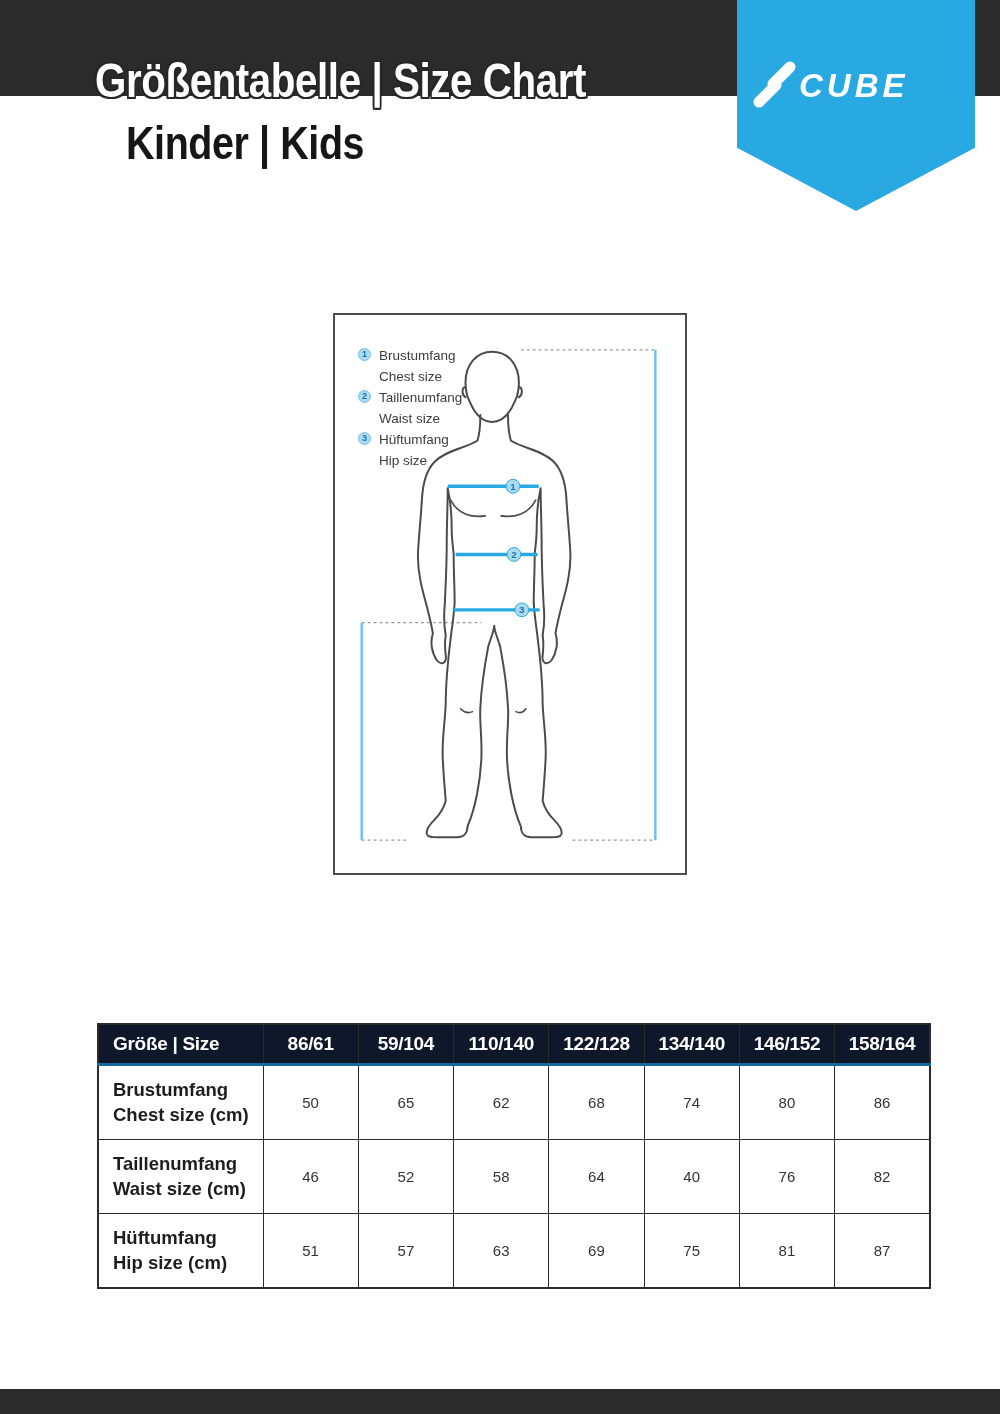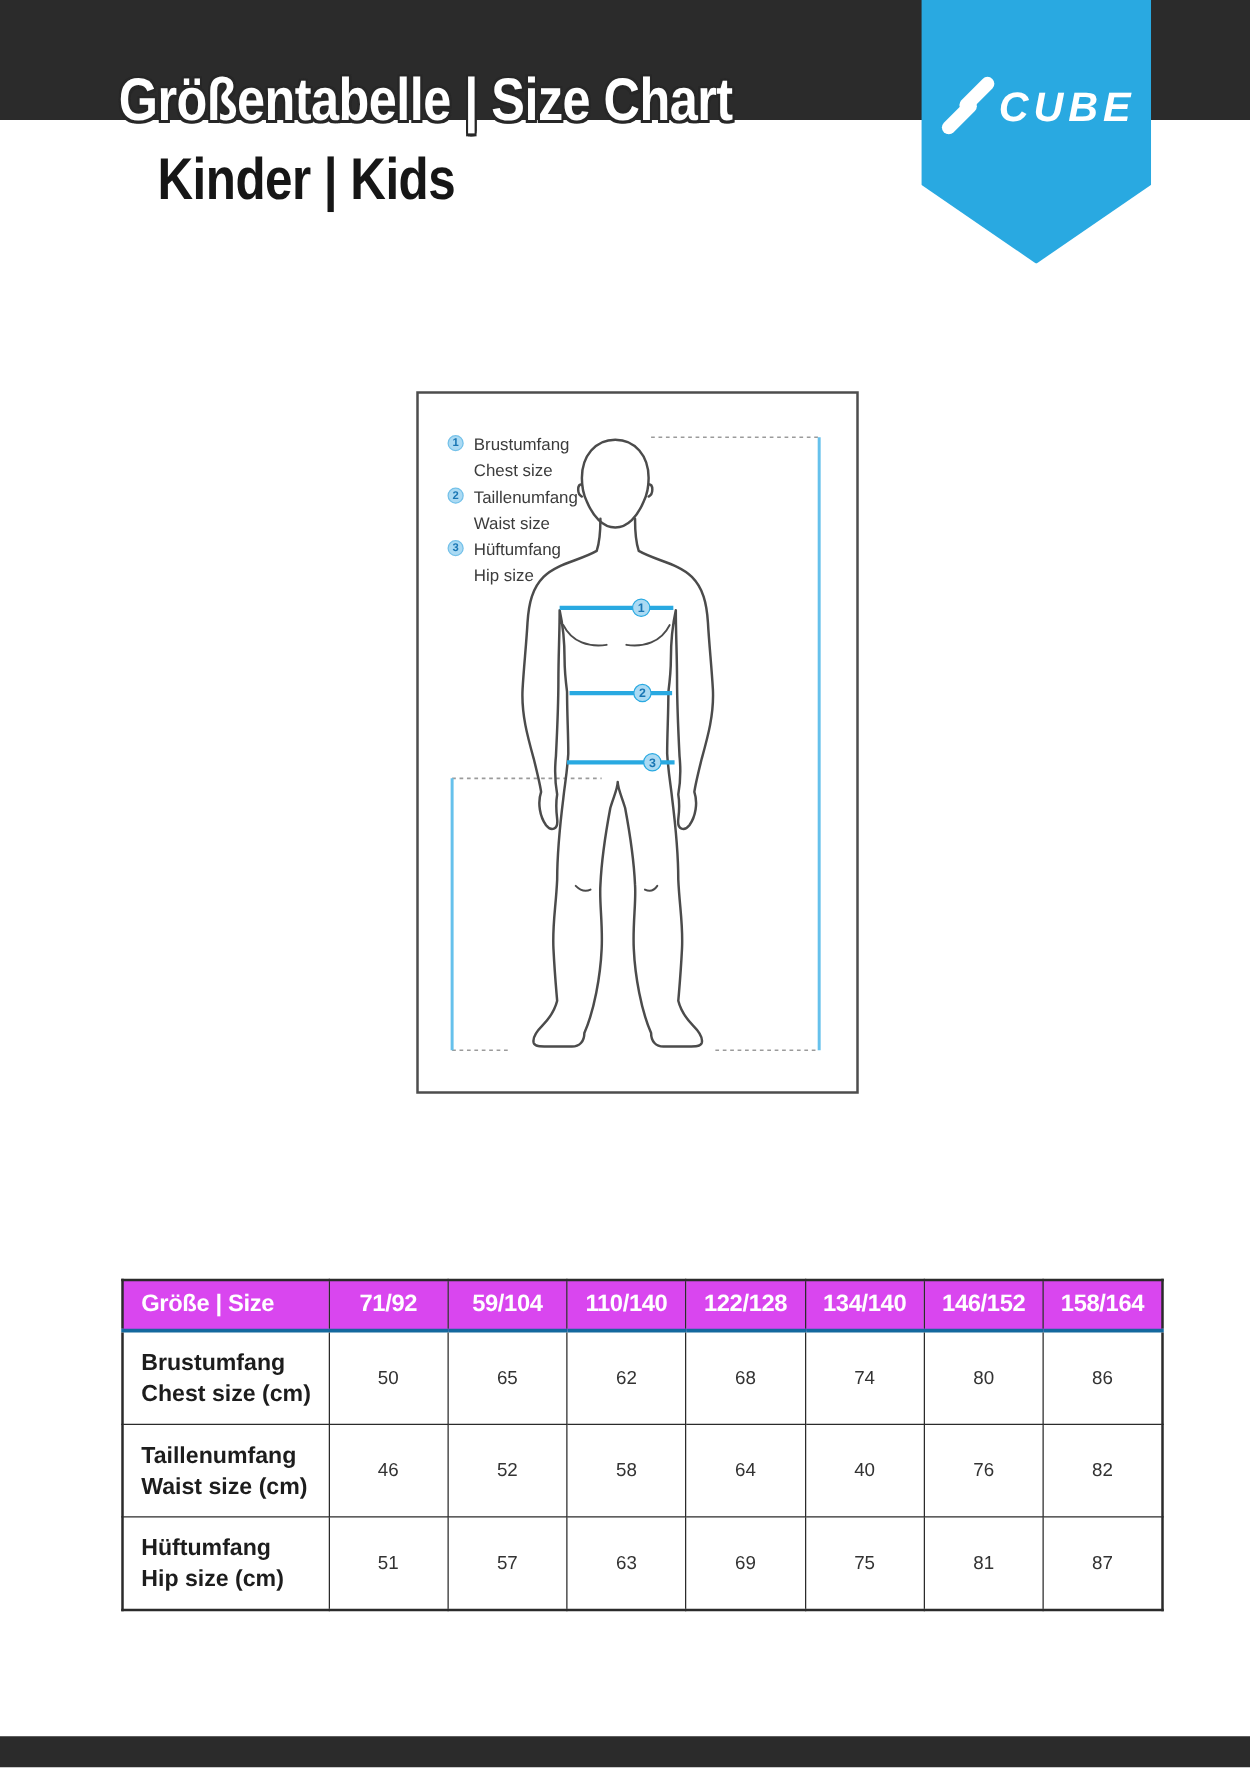--- a/index.html
+++ b/index.html
@@ -16,21 +16,21 @@
     text-shadow:-2px -2px 0 #272727,2px -2px 0 #272727,-2px 2px 0 #272727,2px 2px 0 #272727,
                 0 -2px 0 #272727,0 2px 0 #272727,-2px 0 0 #272727,2px 0 0 #272727;
   }
   .title-sub{
     position:absolute;left:126px;top:119px;margin:0;
     font-size:47px;font-weight:bold;color:#161616;line-height:1;white-space:nowrap;
     letter-spacing:-0.5px;transform:scaleX(0.84);transform-origin:0 50%;
   }
   
   .ribbon{
-    position:absolute;left:737px;top:0;width:184px;height:211px;background:#29a9e1;
+    position:absolute;left:737px;top:0;width:238px;height:211px;background:#29a9e1;
     clip-path:polygon(0 0,100% 0,100% 70%,50% 100%,0 70%);
   }
   .logo-svg{position:absolute;left:13px;top:54px;}
   
   .figure-box{
     position:absolute;left:333px;top:313px;width:354px;height:562px;
     border:2px solid #4d4d4d;box-sizing:border-box;background:#ffffff;
   }
   .figure-svg{position:absolute;left:0;top:0;}
   .legend{position:absolute;left:23px;top:30px;}
@@ -47,21 +47,21 @@
   .len{grid-column:2;grid-row:2;}
   
   .size-table{
     position:absolute;left:97px;top:1023px;width:832px;
     border-collapse:collapse;table-layout:fixed;
     border:2px solid #2b2b2b;
   }
   .size-table col.col-label{width:165px;}
   .size-table col.col-size{width:95.28px;}
   .size-table th{
-    background:#d946ef;color:#ffffff;font-size:19px;font-weight:bold;
+    background:#0f172a;color:#ffffff;font-size:19px;font-weight:bold;
     height:36px;border:1px solid #2b2b2b;border-bottom:3px solid #14699e;
     text-align:center;letter-spacing:-0.3px;
   }
   .size-table th.rowhead{text-align:left;padding-left:14px;}
   .size-table td{
     border:1px solid #2b2b2b;height:71px;background:#ffffff;
     text-align:center;font-size:15px;color:#333333;font-weight:400;
   }
   .size-table td.rowlabel{
     text-align:left;padding-left:14px;font-size:18.5px;font-weight:bold;
@@ -212,21 +212,21 @@
       <col class="col-size">
       <col class="col-size">
     <col class="col-size">
       <col class="col-size">
       <col class="col-size">
       <col class="col-size">
   </colgroup>
   <thead>
     <tr>
       <th class="rowhead">Größe | Size</th>
-      <th>71/92</th>
+      <th>86/61</th>
       <th>59/104</th>
       <th>110/140</th>
       <th>122/128</th>
       <th>134/140</th>
       <th>146/152</th>
       <th>158/164</th>
     </tr>
   </thead>
   <tbody>
     <tr>

